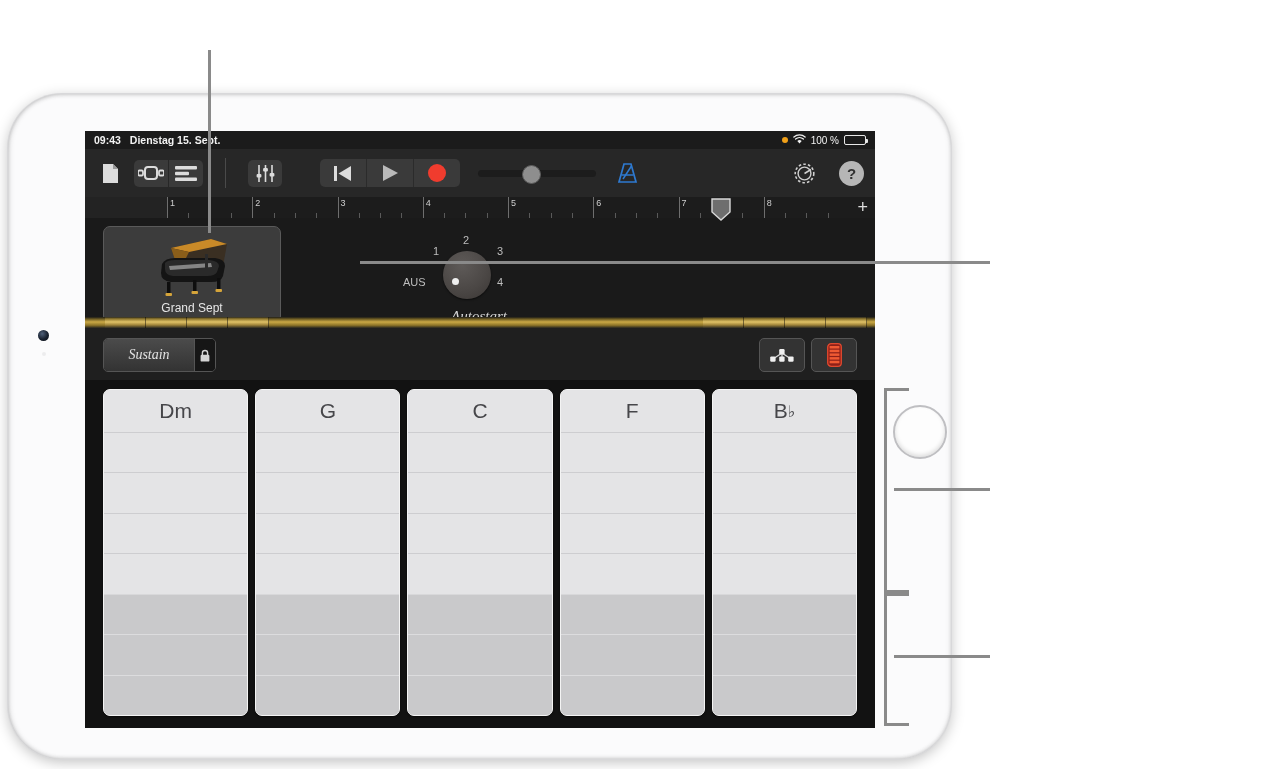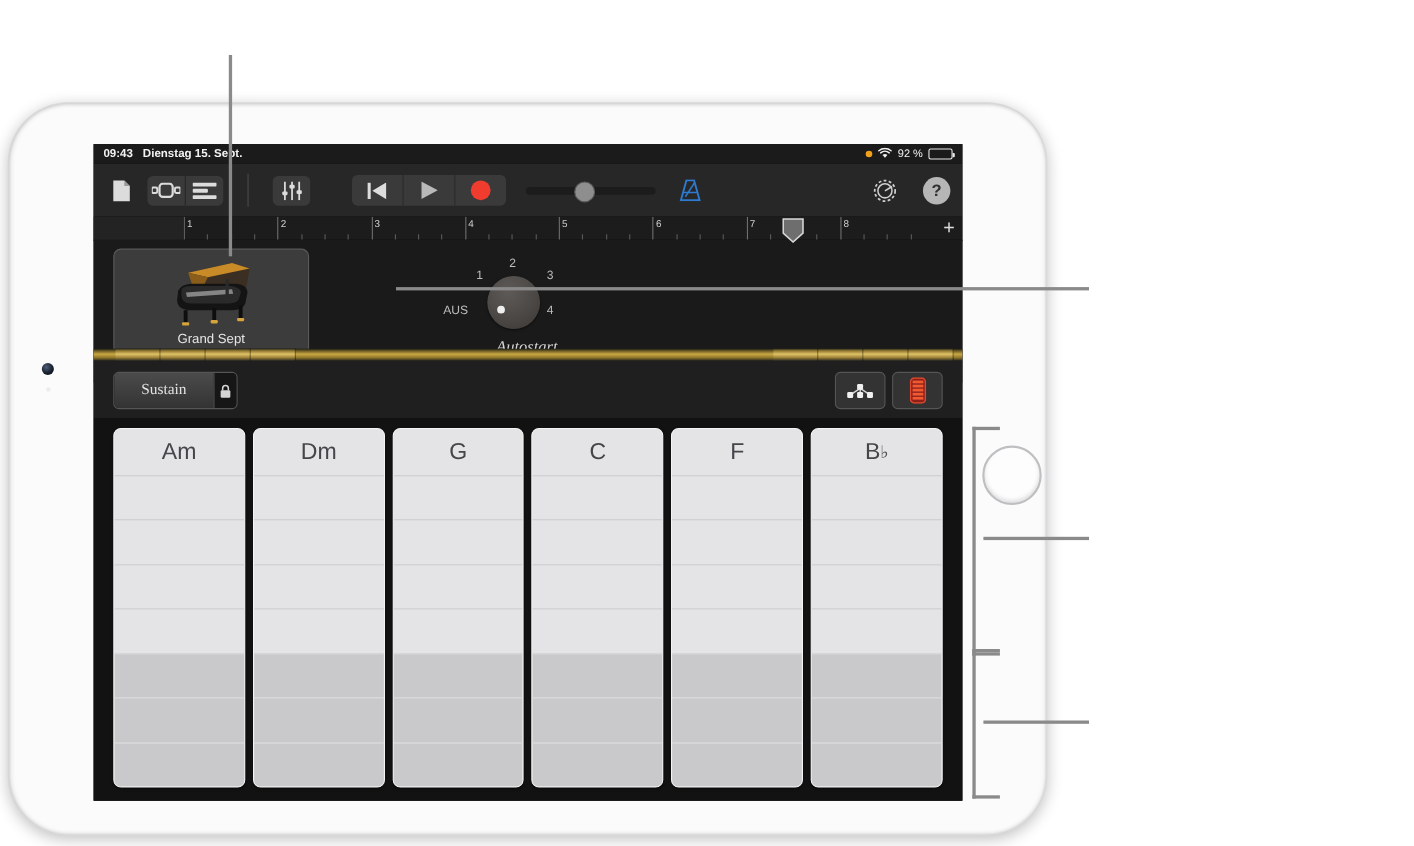--- a/index.html
+++ b/index.html
@@ -394,20 +394,21 @@
     border-radius: 5px;
     overflow: hidden;
     border: 1px solid #555;
   }
   #sustain-btn {
     width: 90px; height: 32px;
     background: linear-gradient(to bottom, #4b4b4b, #333333);
     display: flex; align-items: center; justify-content: center;
     color: #e2e2e2;
     font-family: "Liberation Serif", serif;
+    font-style: italic;
     font-size: 14px;
     cursor: pointer;
   }
   #sustain-lock {
     width: 20px; height: 32px;
     background: #161616;
     display: flex; align-items: center; justify-content: center;
     border-left: 1px solid #555;
     cursor: pointer;
   }
@@ -497,21 +498,21 @@
     </div>
     <div id="status-right">
       <span class="rec-dot"></span>
       <span class="wifi-glyph">
         <svg width="13" height="10" viewBox="0 0 13 10">
           <path d="M6.5 9.4 L4.3 6.9 a3.4 3.4 0 0 1 4.4 0 Z" fill="#f2f2f2"></path>
           <path d="M2.6 5.0 a5.9 5.9 0 0 1 7.8 0" stroke="#f2f2f2" stroke-width="1.3" fill="none" stroke-linecap="round"></path>
           <path d="M0.9 3.0 a8.6 8.6 0 0 1 11.2 0" stroke="#f2f2f2" stroke-width="1.3" fill="none" stroke-linecap="round"></path>
         </svg>
       </span>
-      <span>92 %</span>
+      <span>100 %</span>
       <span class="battery-shell">
         <span class="battery-fill"></span>
       </span>
     </div>
   </div>
 
   <div id="toolbar">
     <div id="tb-left">
       <div class="tb-btn tb-plain" style="width:28px;">
         <svg width="17" height="21" viewBox="0 0 17 21">
@@ -729,30 +730,20 @@
           <rect x="2.6" y="10.4" width="9.8" height="2.5"></rect>
           <rect x="2.6" y="14.1" width="9.8" height="2.5"></rect>
           <rect x="2.6" y="17.8" width="9.8" height="2.5"></rect>
         </g>
       </svg>
     </div>
   </div>
 
   <div id="chord-area">
     <div class="chord-strip">
-      <div class="chord-label">Am</div>
-      <div class="chord-cell"></div>
-      <div class="chord-cell"></div>
-      <div class="chord-cell"></div>
-      <div class="chord-cell"></div>
-      <div class="chord-cell dark first"></div>
-      <div class="chord-cell dark"></div>
-      <div class="chord-cell dark"></div>
-    </div>
-    <div class="chord-strip">
       <div class="chord-label">Dm</div>
       <div class="chord-cell"></div>
       <div class="chord-cell"></div>
       <div class="chord-cell"></div>
       <div class="chord-cell"></div>
       <div class="chord-cell dark first"></div>
       <div class="chord-cell dark"></div>
       <div class="chord-cell dark"></div>
     </div>
     <div class="chord-strip">

